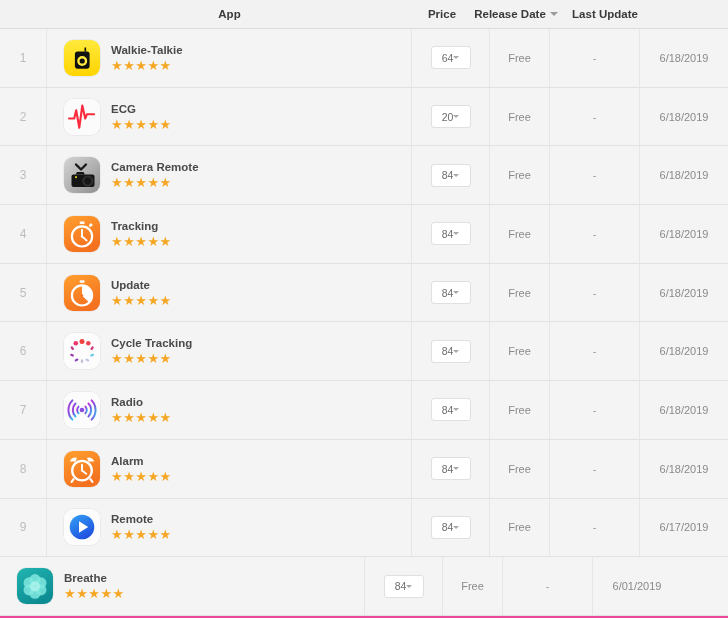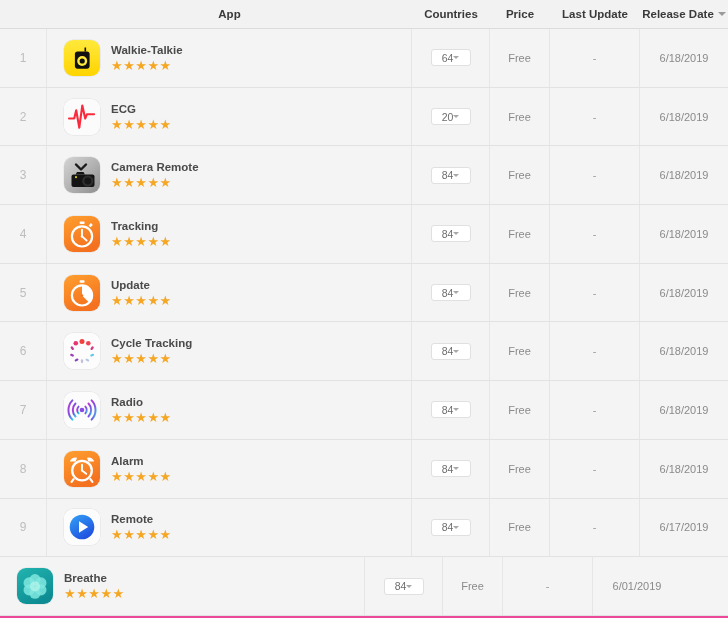--- a/index.html
+++ b/index.html
@@ -108,21 +108,21 @@
 
   .stars {
     font-size: 13px;
     line-height: 14px;
     color: #f5a623;
     letter-spacing: 0.5px;
   }
 
   
   .dd {
-    width: 40px; height: 17px;
+    width: 40px; height: 23px;
     background: #ffffff;
     border: 1px solid #e0e0e0;
     border-radius: 3px;
     display: flex;
     align-items: center;
     justify-content: center;
     gap: 0;
     font-size: 10.5px;
     color: #6d6d6d;
     cursor: pointer;
@@ -138,24 +138,23 @@
   .ic-svg { display:block; width:100%; height:100%; }
 </style>
 </head>
 <body>
 
 <div id="app-table">
 
   <div class="thead">
     <div class="th th-rank"></div>
     <div class="th th-app">App</div>
-    <div class="th th-count">Countries</div>
     <div class="th th-price">Price</div>
+    <div class="th th-release"><span>Release Date</span><span class="sort-caret"></span></div>
     <div class="th th-update">Last Update</div>
-    <div class="th th-release"><span>Release Date</span><span class="sort-caret"></span></div>
   </div>
 
   <div class="tbody" id="tbody">
       <div class="trow">
         <div class="cell c-rank">1</div>
         <div class="cell c-app">
           <div class="app-wrap">
             <div class="app-icon">
               <svg class="ic-svg" viewBox="0 0 36 36">
                 <defs>

